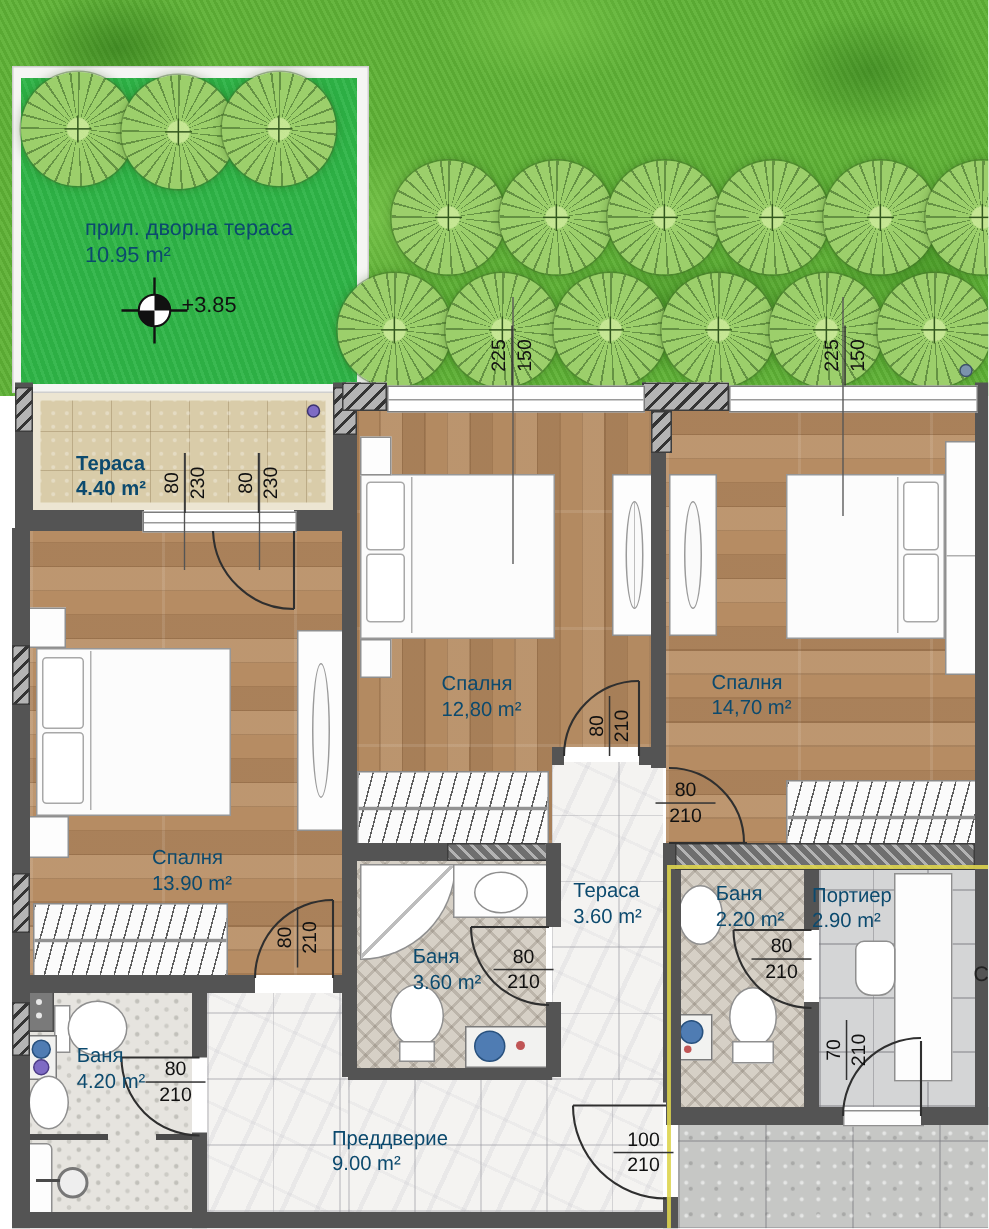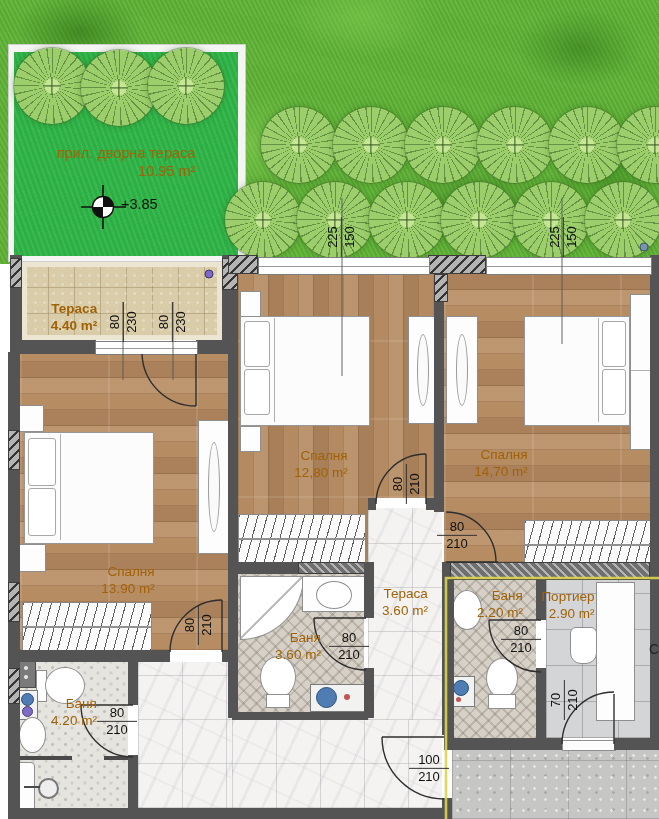--- a/index.html
+++ b/index.html
@@ -98,22 +98,22 @@
   .wdot-red{position:absolute;background:#c05555;border-radius:50%;}
   .wdot-purple{position:absolute;background:#7e6bc4;border-radius:50%;border:1px solid #4c3c86;}
   .wdot-blue{position:absolute;background:#4f7cb3;border-radius:50%;border:1px solid #28517e;}
   .chair{position:absolute;background:#fff;border:1.2px solid #8f8f8f;border-radius:6px 6px 11px 11px;}
   .ring{position:absolute;border:2.5px solid #777;border-radius:50%;background:#eee;}
   .partition{position:absolute;background:#4a4a4a;}
   .cab{position:absolute;background:#7a7a7a;border:1px solid #4c4c4c;}
   .cab i{position:absolute;width:4px;height:4px;border-radius:50%;background:#e8e8e8;}
 
   
-  .rlabel{position:absolute;transform:translate(-50%,-50%);text-align:right;
-    font-size:13.5px;color:#a16207;line-height:1.25;white-space:nowrap;z-index:30;}
+  .rlabel{position:absolute;transform:translate(-50%,-50%);text-align:left;
+    font-size:13.5px;color:#0c4a6e;line-height:1.25;white-space:nowrap;z-index:30;}
   .yardlabel{font-size:14.5px;}
   .dim{position:absolute;display:flex;flex-direction:column;align-items:center;
     font-size:13px;color:#111;line-height:1.05;transform:translate(-50%,-50%);z-index:30;white-space:nowrap;}
   .dim i{display:block;width:40px;height:0;border-top:1.6px solid #333;margin:1px 0;}
   .dim.v{transform:translate(-50%,-50%) rotate(-90deg);}
   .elev{position:absolute;font-size:14.5px;color:#111;z-index:30;}
   .edge-letter{position:absolute;font-size:14px;color:#222;z-index:30;}
   svg.overlay{position:absolute;left:0;top:0;z-index:25;pointer-events:none;}
 </style>
 </head>
@@ -346,20 +346,24 @@
       <div>4.20 m²</div>
     </div>
   <div class="rlabel" style="left:500px;top:605px;">
     <div>Баня</div>
       <div>2.20 m²</div>
     </div>
   <div class="rlabel" style="left:568px;top:606px;">
     <div>Портиер</div>
       <div>2.90 m²</div>
     </div>
+  <div class="rlabel" style="left:260px;top:768px;">
+    <div>Преддверие</div>
+      <div>9.00 m²</div>
+    </div>
 
   <div class="dim v" style="left:123px;top:322px;">
     <span>80</span>
       <i></i>
       <span>230</span>
     </div>
   <div class="dim v" style="left:172px;top:322px;">
     <span>80</span>
       <i></i>
       <span>230</span>

